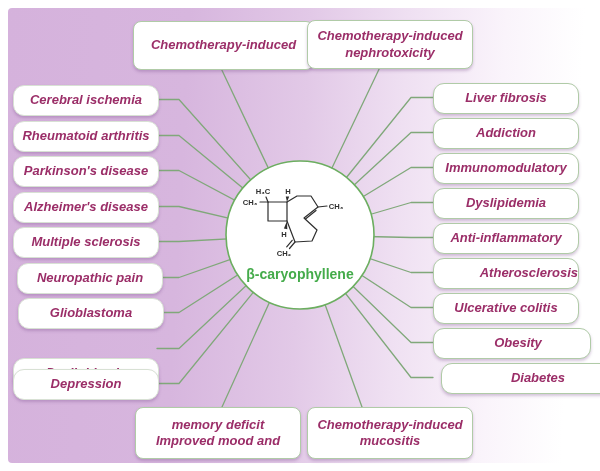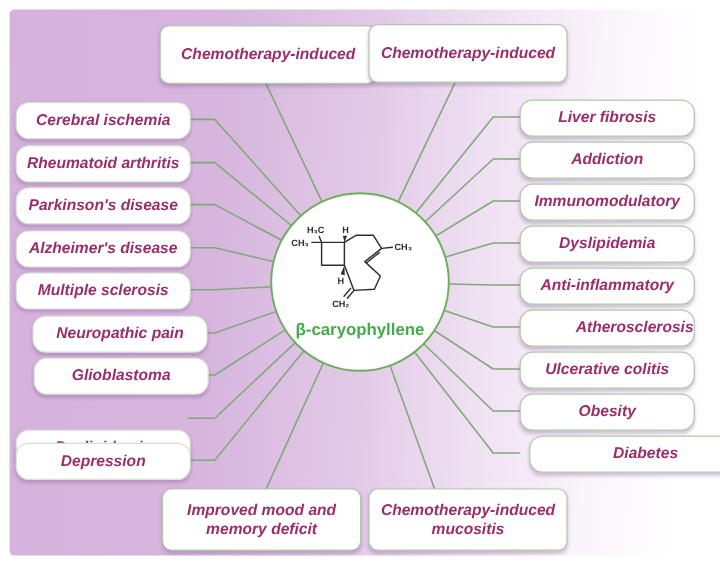--- a/index.html
+++ b/index.html
@@ -79,41 +79,42 @@
   </g>
 
   <text x="300" y="279" fill="#44ab4a" font-size="14" font-weight="600" text-anchor="middle">β-caryophyllene</text>
 </svg>
 
 <div class="node wide" style="left:133px;top:21px;width:171px;height:43px;">
   <span>Chemotherapy-induced</span>
 </div>
 <div class="node wide" style="left:307px;top:20px;width:156px;height:43px;">
   <span>Chemotherapy-induced</span>
+  <span>nephrotoxicity</span>
 </div>
 
 <div class="node side faint" style="left:13px;top:85px;">
     <span>Cerebral ischemia</span>
   </div>
 <div class="node side faint" style="left:13px;top:121px;">
     <span>Rheumatoid arthritis</span>
   </div>
 <div class="node side faint" style="left:13px;top:156px;">
     <span>Parkinson's disease</span>
   </div>
 <div class="node side faint" style="left:13px;top:192px;">
     <span>Alzheimer's disease</span>
   </div>
 <div class="node side faint" style="left:13px;top:227px;">
     <span>Multiple sclerosis</span>
   </div>
-<div class="node side faint" style="left:27px;top:263px;">
+<div class="node side faint" style="left:17px;top:263px;">
     <span>Neuropathic pain</span>
   </div>
-<div class="node side faint" style="left:28px;top:298px;">
+<div class="node side faint" style="left:18px;top:298px;">
     <span>Glioblastoma</span>
   </div>
 <div class="node side faint" style="left:13px;top:334px;margin-top:24px;">
     <span>Dyslipidemia</span>
   </div>
 <div class="node side faint" style="left:13px;top:369px;">
     <span>Depression</span>
   </div>
 
 <div class="node side" style="left:433px;top:83px;">
@@ -130,27 +131,27 @@
   </div>
 <div class="node side" style="left:433px;top:223px;">
     <span>Anti-inflammatory</span>
   </div>
 <div class="node side" style="left:433px;top:258px;align-items:flex-end;">
     <span>Atherosclerosis</span>
   </div>
 <div class="node side" style="left:433px;top:293px;">
     <span>Ulcerative colitis</span>
   </div>
-<div class="node side" style="left:433px;top:328px;">
+<div class="node side" style="left:433px;top:328px;padding-left:12px;">
     <span>Obesity</span>
   </div>
 <div class="node side" style="left:441px;top:363px;padding-left:24px;">
     <span>Diabetes</span>
   </div>
 
 <div class="node wide" style="left:135px;top:407px;width:156px;height:46px;">
+  <span>memory deficit</span>
   <span>Improved mood and</span>
-  <span>memory deficit</span>
 </div>
 <div class="node wide" style="left:307px;top:407px;width:156px;height:46px;">
   <span>Chemotherapy-induced</span>
   <span>mucositis</span>
 </div>
 
 </body></html>

